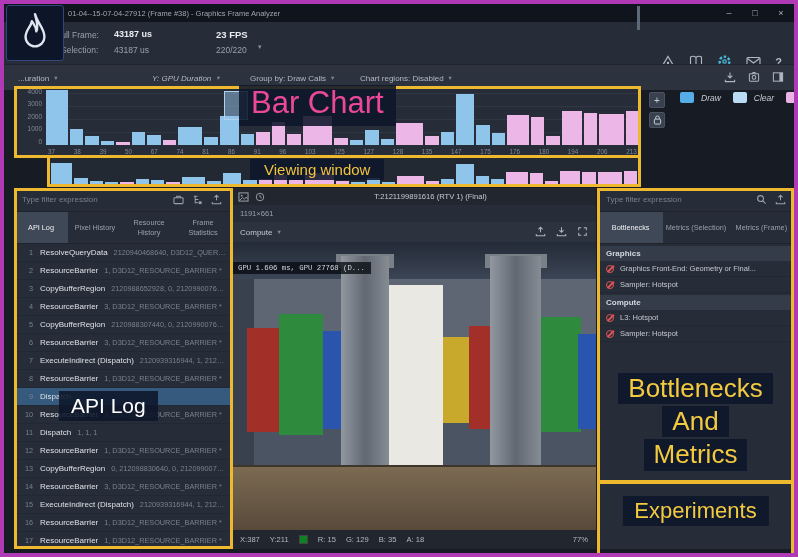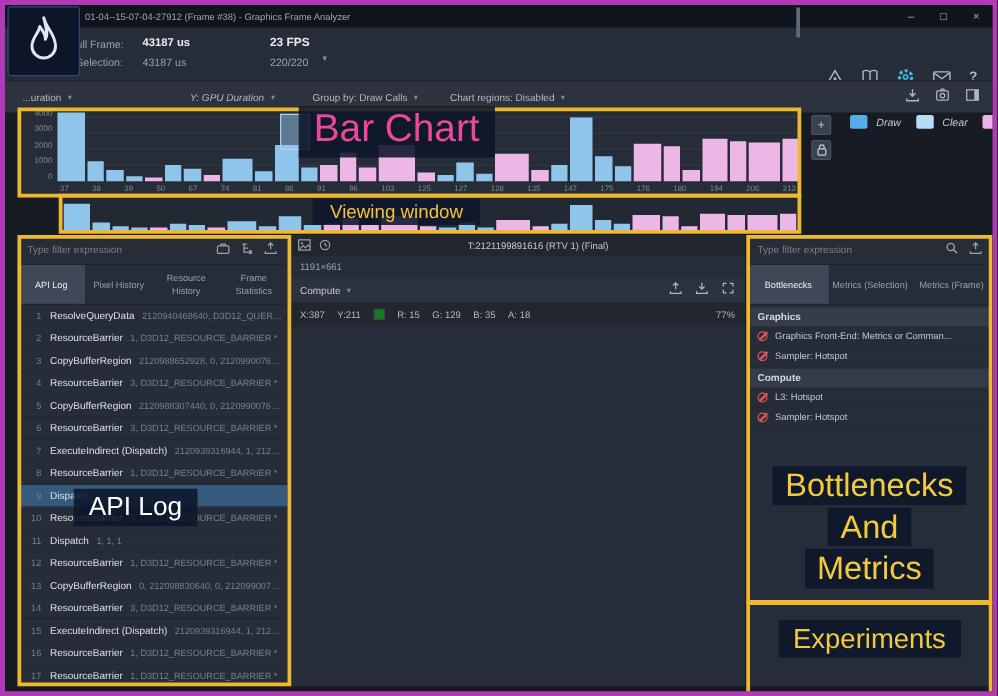--- a/index.html
+++ b/index.html
@@ -528,20 +528,40 @@
               <path d="M1.5 9.5 V11.5 H11.5 V9.5" fill="none" stroke="#aeb6c0" stroke-width="1.2"></path>
             </svg>
         </span>
         <span>
           <svg width="11" height="11" viewBox="0 0 13 13">
               <path d="M2 5 V2 H5 M8 2 H11 V5 M11 8 V11 H8 M5 11 H2 V8" fill="none" stroke="#aeb6c0" stroke-width="1.2"></path>
             </svg>
         </span>
       </div>
     </div>
+    <div id="scene">
+      <div class="sc" id="sc-ceiling"></div>
+      <div class="sc" id="sc-backwall"></div>
+      <div class="sc" id="sc-leftwall"></div>
+      <div class="sc" id="sc-white"></div>
+      <div class="sc" id="sc-red1"></div>
+      <div class="sc" id="sc-green1"></div>
+      <div class="sc" id="sc-blue1"></div>
+      <div class="sc" id="sc-yellow1"></div>
+      <div class="sc" id="sc-red2"></div>
+      <div class="sc" id="sc-green2"></div>
+      <div class="sc" id="sc-blue2"></div>
+      <div class="sc" id="sc-cap1"></div>
+      <div class="sc" id="sc-cap2"></div>
+      <div class="sc" id="sc-pillar1"></div>
+      <div class="sc" id="sc-pillar2"></div>
+      <div class="sc" id="sc-floor"></div>
+      <div class="sc" id="sc-floor-line"></div>
+      <div id="scene-overlay">GPU  1.606 ms, GPU 27768 (D...</div>
+    </div>
     <div id="cp-status">
       <span>X:387</span>
       <span>Y:211</span>
       <span id="px-swatch" style="background: rgb(15, 129, 35);"></span>
       <span>R: 15</span>
       <span>G: 129</span>
       <span>B: 35</span>
       <span>A: 18</span>
       <span id="cp-zoom">77%</span>
     </div>
@@ -565,21 +585,21 @@
     </div>
     <div class="tabsbar" id="metrics-tabs">
         <div class="ptab active">Bottlenecks</div>
         <div class="ptab">Metrics (Selection)</div>
         <div class="ptab">Metrics (Frame)</div>
       </div>
     <div id="bottleneck-sections">
         <div class="bsec-header">Graphics</div>
         <div class="bitem">
           <div class="bdot"></div>
-          <div class="blabel">Graphics Front-End: Metrics or Comman...</div>
+          <div class="blabel">Graphics Front-End: Geometry or Final...</div>
         </div>
         <div class="bitem">
           <div class="bdot"></div>
           <div class="blabel">Sampler: Hotspot</div>
         </div>
         <div class="bsec-header">Compute</div>
         <div class="bitem">
           <div class="bdot"></div>
           <div class="blabel">L3: Hotspot</div>
         </div>

